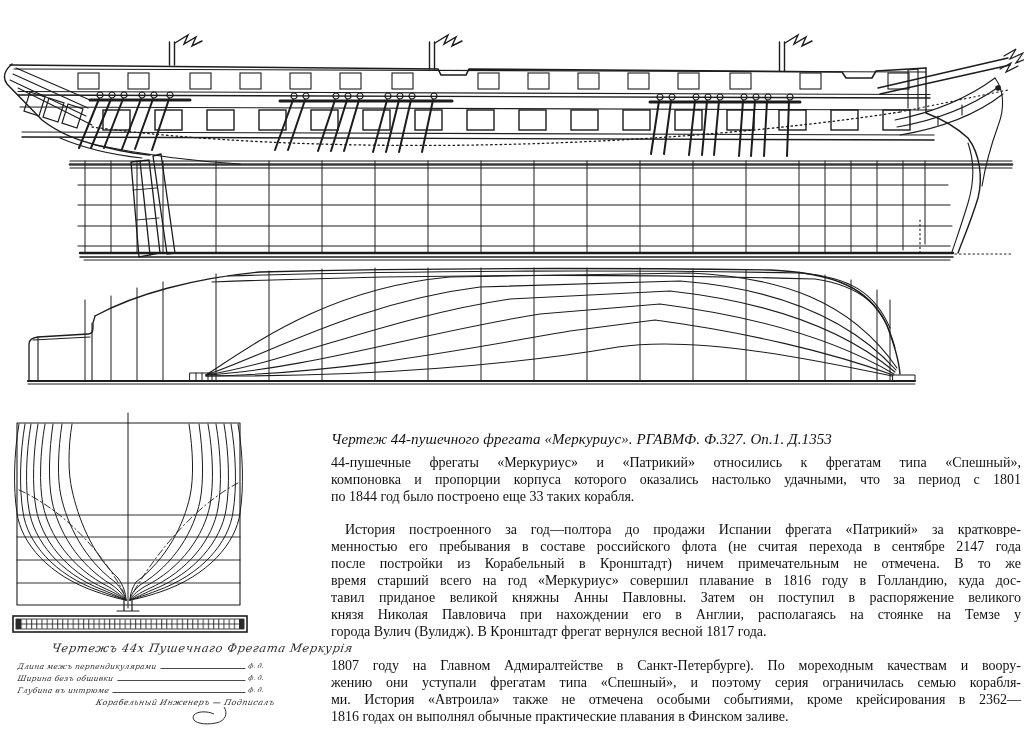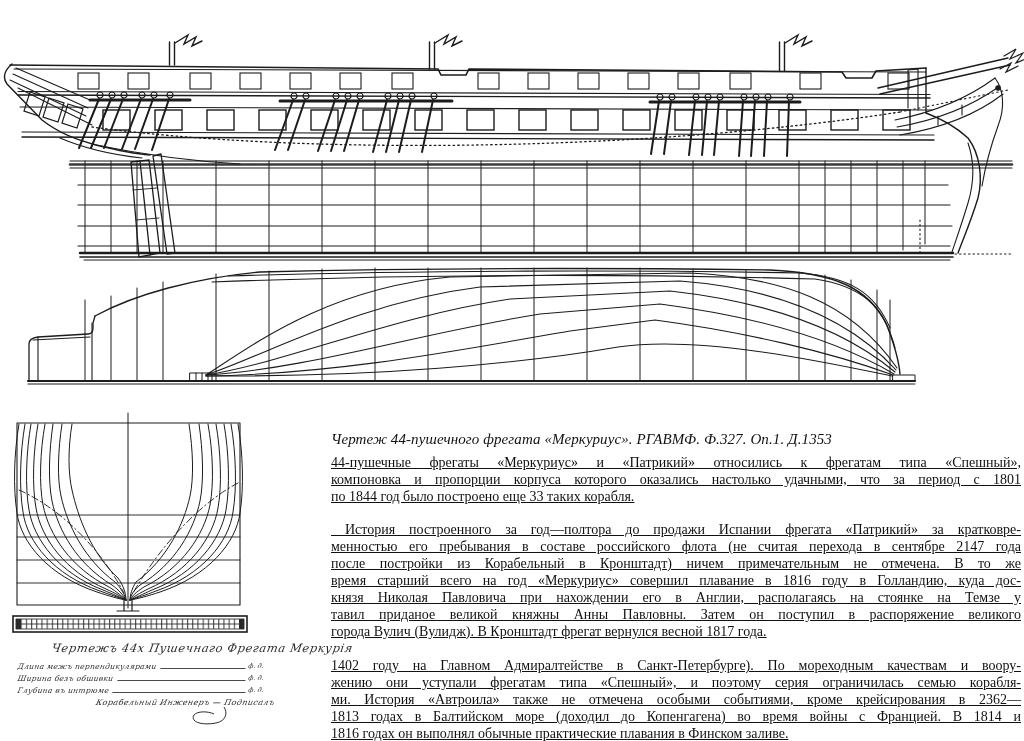--- a/index.html
+++ b/index.html
@@ -8,21 +8,21 @@
   svg{position:absolute;display:block;}
   .lines-svg{left:0;top:28px;}
   .body-svg{left:5px;top:408px;}
   
   .textcol{position:absolute;left:331px;top:431px;width:690px;}
   .caption{font-style:italic;font-size:15px;line-height:16px;margin-bottom:7px;
            letter-spacing:0.1px;white-space:nowrap;}
   .para{font-size:14px;line-height:17px;}
   .para + .para{margin-top:16px;}
   .para.spaced{margin-top:17px;}
-  .jline{text-align:justify;text-align-last:justify;text-decoration:underline;}
+  .jline{text-align:justify;text-align-last:justify;}
   .jline:last-child{text-align-last:left;}
   
   .titleblock{position:absolute;left:18px;top:641px;width:246px;
               font-family:"DejaVu Serif", serif;font-style:italic;color:#2e2e2e;}
   .tb-title{font-size:11.5px;transform:skewX(-10deg);margin-left:34px;letter-spacing:0.6px;
             white-space:nowrap;}
   .tb-rows{margin-top:4px;}
   .tb-row{display:flex;align-items:flex-end;height:12px;transform:skewX(-10deg);}
   .tb-label{font-size:7.5px;white-space:nowrap;letter-spacing:0.3px;}
   .tb-leader{flex:1;border-bottom:0.8px solid #4a4a4a;margin:0 3px 2px 4px;}
@@ -321,26 +321,25 @@
     <div class="para">
         <div class="jline">44-пушечные фрегаты «Меркуриус» и «Патрикий» относились к фрегатам  типа «Спешный»,</div>
         <div class="jline">компоновка и пропорции корпуса которого оказались настолько удачными, что за период с 1801</div>
         <div class="jline">по 1844 год было построено еще 33 таких корабля.</div>
       </div>
     <div class="para">
         <div class="jline"> История построенного за год—полтора до продажи Испании фрегата «Патрикий» за кратковре-</div>
         <div class="jline">менностью его пребывания в составе российского флота (не считая перехода в сентябре 2147 года</div>
         <div class="jline">после постройки из Корабельный в Кронштадт) ничем примечательным не отмечена. В то же</div>
         <div class="jline">время старший всего на год «Меркуриус» совершил плавание в 1816 году в Голландию, куда дос-</div>
+        <div class="jline">тавил приданое великой княжны Анны Павловны. Затем он поступил в распоряжение великого</div>
         <div class="jline">князя Николая Павловича при нахождении его в Англии, располагаясь на стоянке на Темзе у</div>
-        <div class="jline">тавил приданое великой княжны Анны Павловны. Затем он поступил в распоряжение великого</div>
         <div class="jline">города Вулич (Вулидж). В Кронштадт фрегат вернулся весной 1817 года.</div>
       </div>
     <div class="para spaced">
-        <div class="jline">1402 году на Главном Адмиралтействе в Санкт-Петербурге). По мореходным качествам и воору-</div>
+        <div class="jline">1807 году на Главном Адмиралтействе в Санкт-Петербурге). По мореходным качествам и воору-</div>
         <div class="jline">жению они уступали фрегатам типа «Спешный», и поэтому серия ограничилась семью корабля-</div>
         <div class="jline">ми. История «Автроила» также не отмечена особыми событиями, кроме крейсирования в 2362—</div>
-        <div class="jline">1813 годах в Балтийском море (доходил до Копенгагена) во время войны с  Францией. В 1814 и</div>
         <div class="jline">1816 годах он выполнял обычные практические плавания в Финском заливе.</div>
       </div>
   </div>
 
 </div>
 
 </body></html>

